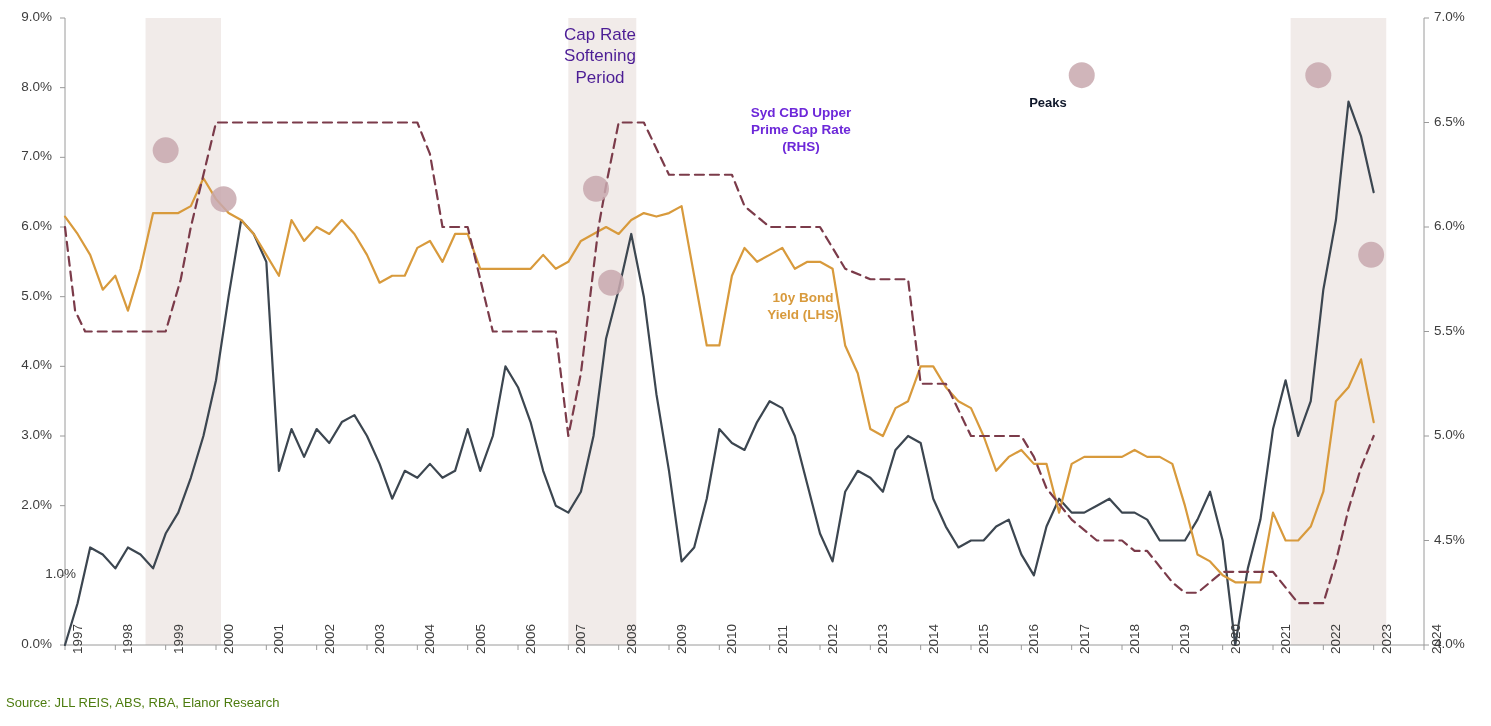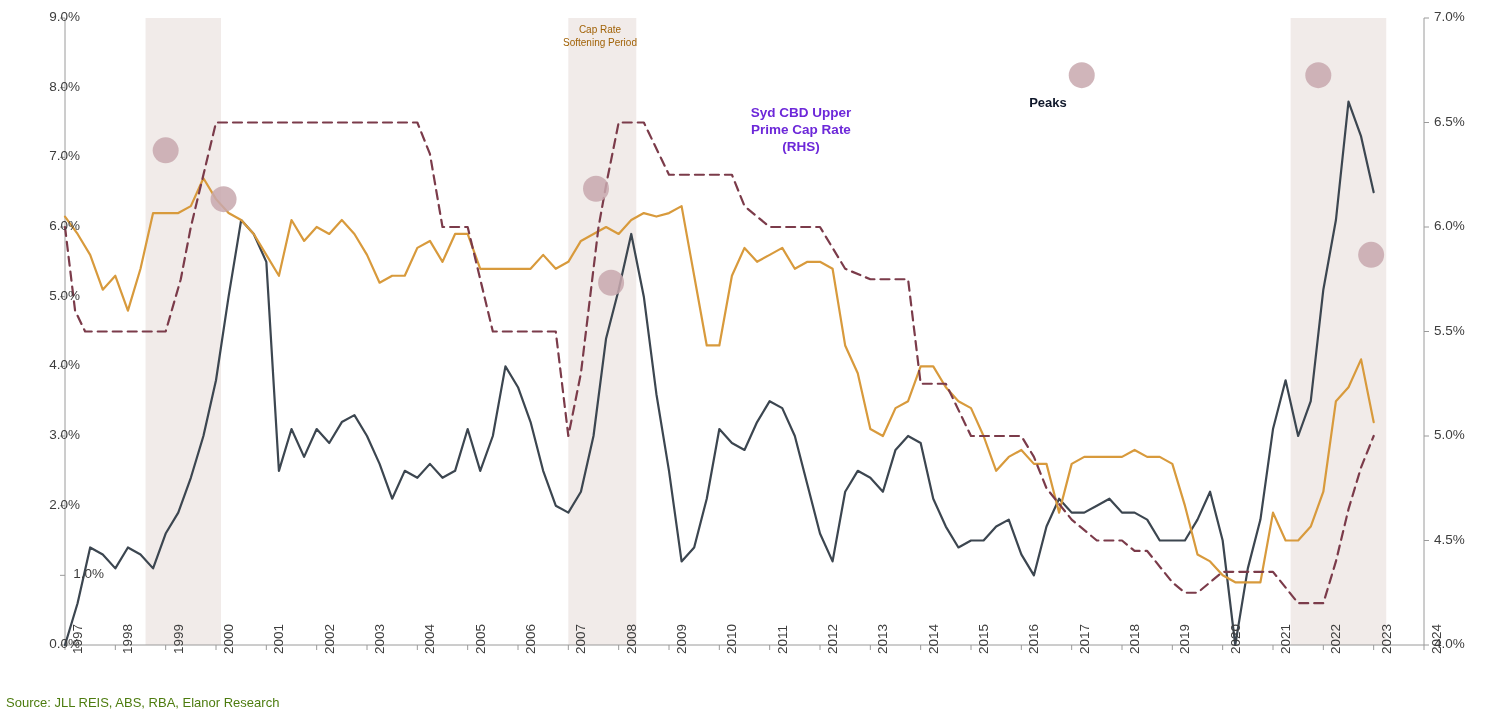--- a/index.html
+++ b/index.html
@@ -20,21 +20,20 @@
   }
   .axis-label {
     position: absolute;
     font-size: 13.5px;
     color: #3d3d3d;
     white-space: nowrap;
   }
   .y-left-label {
     text-align: right;
     width: 52px;
-    margin-left: 28px;
   }
   .y-right-label {
     text-align: left;
     width: 60px;
   }
   .x-label {
     font-size: 13.5px;
     color: #3d3d3d;
     transform-origin: left top;
     transform: rotate(-90deg);
@@ -44,22 +43,22 @@
   .series-label {
     position: absolute;
     font-size: 13.5px;
     font-weight: bold;
     text-align: center;
     line-height: 1.25;
     white-space: pre-line;
   }
   .band-label {
     position: absolute;
-    font-size: 10px;
-    color: #a16207;
+    font-size: 17px;
+    color: #4c1d95;
     text-align: center;
     line-height: 1.25;
     white-space: pre-line;
   }
   .source-note {
     position: absolute;
     left: 6px;
     bottom: 16px;
     font-size: 13px;
     color: #4d7c0f;
@@ -136,20 +135,22 @@
       <circle cx="1081.7333333333354" cy="75.12666666666667" r="13" fill="#c8a8ae" opacity="0.85"></circle>
       <circle cx="1318.3000000000045" cy="75.12666666666667" r="13" fill="#c8a8ae" opacity="0.85"></circle>
       <circle cx="1371.1500000000024" cy="254.86666666666667" r="13" fill="#c8a8ae" opacity="0.85"></circle>
     </svg>
 
   <div class="source-note">Source: JLL REIS, ABS, RBA, Elanor Research</div>
 
   <div class="series-label" style="left:736px; top:105px; width:130px; color:#6d28d9;">Syd CBD Upper
 Prime Cap Rate
 (RHS)</div>
+  <div class="series-label" style="left:738px; top:290px; width:130px; color:#d89a3c;">10y Bond
+Yield (LHS)</div>
   <div class="series-label" style="left:1000px; top:95px; width:96px; color:#0f172a; font-size:13px;">Peaks</div>
   <div class="band-label" style="left:540px; top:24px; width:120px;">Cap Rate
 Softening Period</div>
 <div class="axis-label y-left-label" style="left: 0px; top: 636px; text-align: right;">0.0%</div>
     <div class="axis-label y-left-label" style="left: 0px; top: 566.333px; padding-left: 24px;">1.0%</div>
     <div class="axis-label y-left-label" style="left: 0px; top: 496.667px;">2.0%</div>
     <div class="axis-label y-left-label" style="left: 0px; top: 427px;">3.0%</div>
     <div class="axis-label y-left-label" style="left: 0px; top: 357.333px;">4.0%</div>
     <div class="axis-label y-left-label" style="left: 0px; top: 287.667px;">5.0%</div>
     <div class="axis-label y-left-label" style="left: 0px; top: 218px;">6.0%</div>

